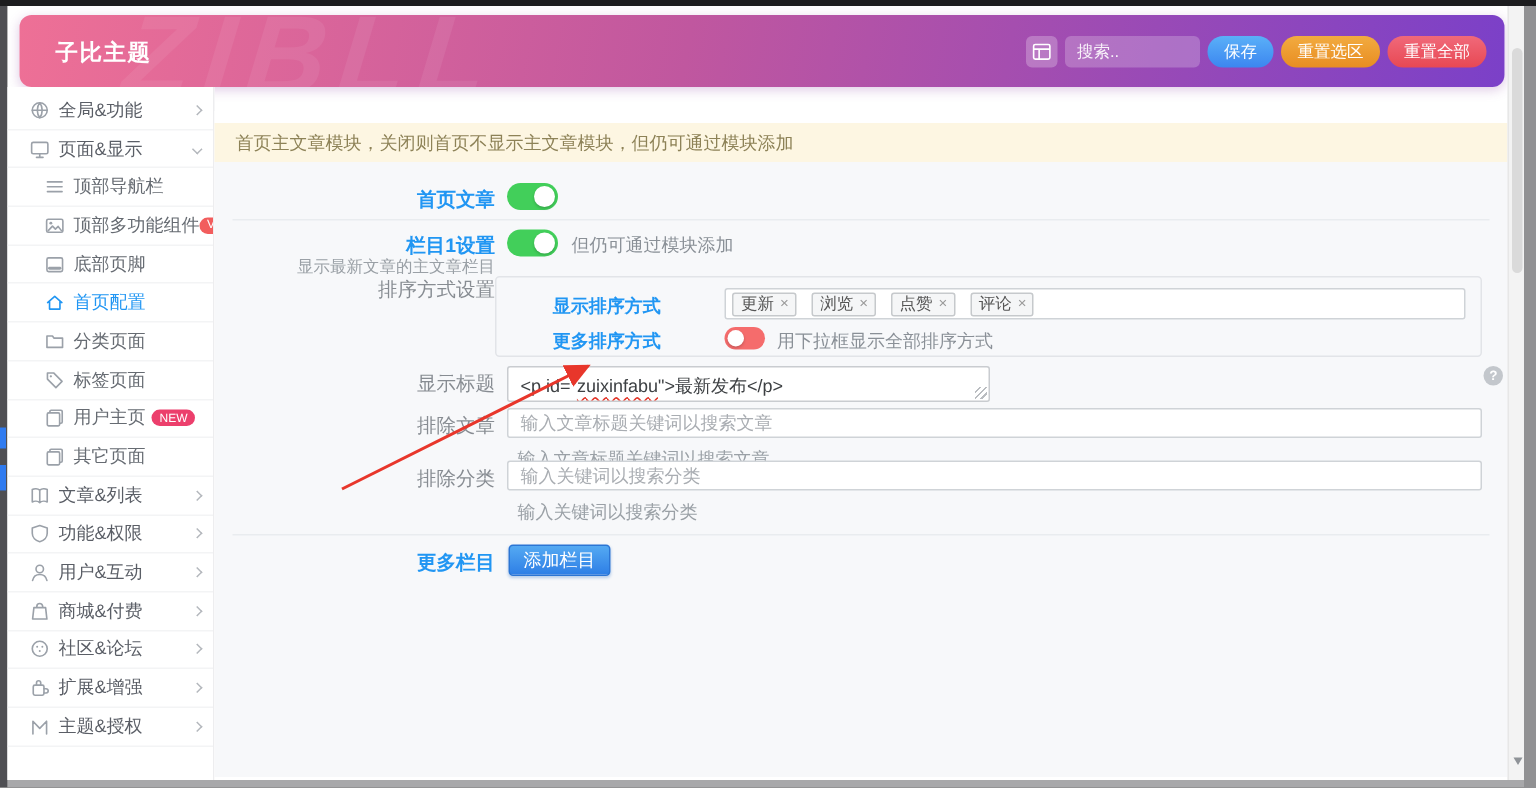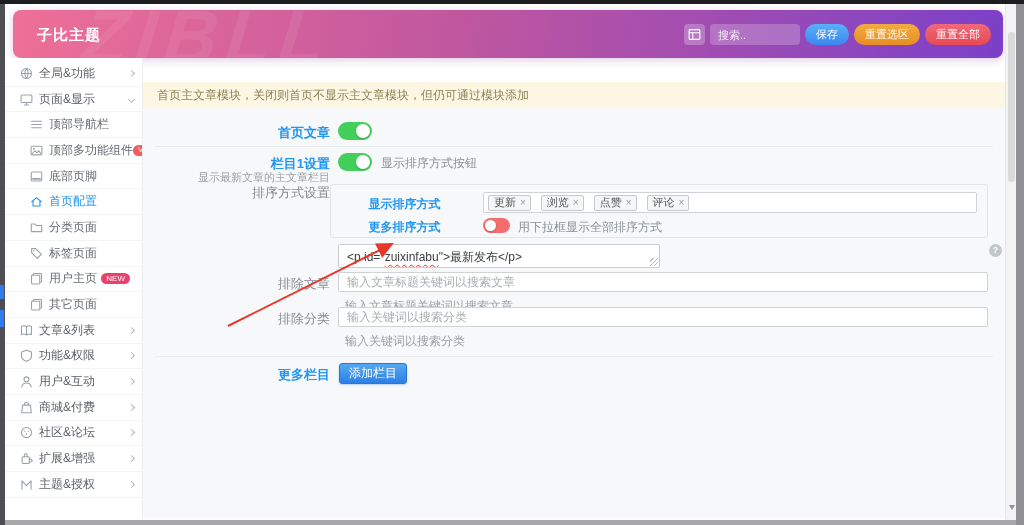--- a/index.html
+++ b/index.html
@@ -272,21 +272,21 @@
       <div class="notice">首页主文章模块，关闭则首页不显示主文章模块，但仍可通过模块添加</div>
       <div class="formbg"></div>
 
       <div class="lbl blue" style="top:50px;">首页文章</div>
       <div class="tgl on" style="left:195px; top:48px;"></div>
       <div class="sep" style="top:72px;"></div>
 
       <div class="lbl blue" style="top:81px;">栏目1设置</div>
       <div class="sublbl" style="top:96px;">显示最新文章的主文章栏目</div>
       <div class="tgl on" style="left:195px; top:79px;"></div>
-      <div class="tgltext" style="left:238px; top:81px;">显示排序方式按钮</div>
+      <div class="tgltext" style="left:238px; top:81px;">但仍可通过模块添加</div>
 
       <div class="lbl" style="top:110px;">排序方式设置</div>
       <div class="gbox">
         <div class="glbl" style="top:11px;">显示排序方式</div>
         <div class="taginput">
           <span class="chip">
               <span>更新</span>
               <span class="x">×</span>
             </span>
           <span class="chip">
@@ -300,20 +300,21 @@
           <span class="chip">
               <span>评论</span>
               <span class="x">×</span>
             </span>
         </div>
         <div class="glbl" style="top:34px;">更多排序方式</div>
         <div class="tgl off" style="left:152px; top:33px;"></div>
         <div class="tgltext" style="left:187px; top:34px;">用下拉框显示全部排序方式</div>
       </div>
 
+      <div class="lbl" style="top:173px;">显示标题</div>
       <div class="ta">
         <span>&lt;p id="</span><span class="mark">zuixinfabu</span><span>"&gt;最新发布&lt;/p&gt;</span>
         <span class="rsz"></span>
       </div>
       <div class="help">?</div>
 
       <div class="lbl" style="top:201px;">排除文章</div>
       <input class="inp" style="top: 198px;" type="text" placeholder="输入文章标题关键词以搜索文章">
       <div class="helper" style="top:224px;">输入文章标题关键词以搜索文章</div>
 

